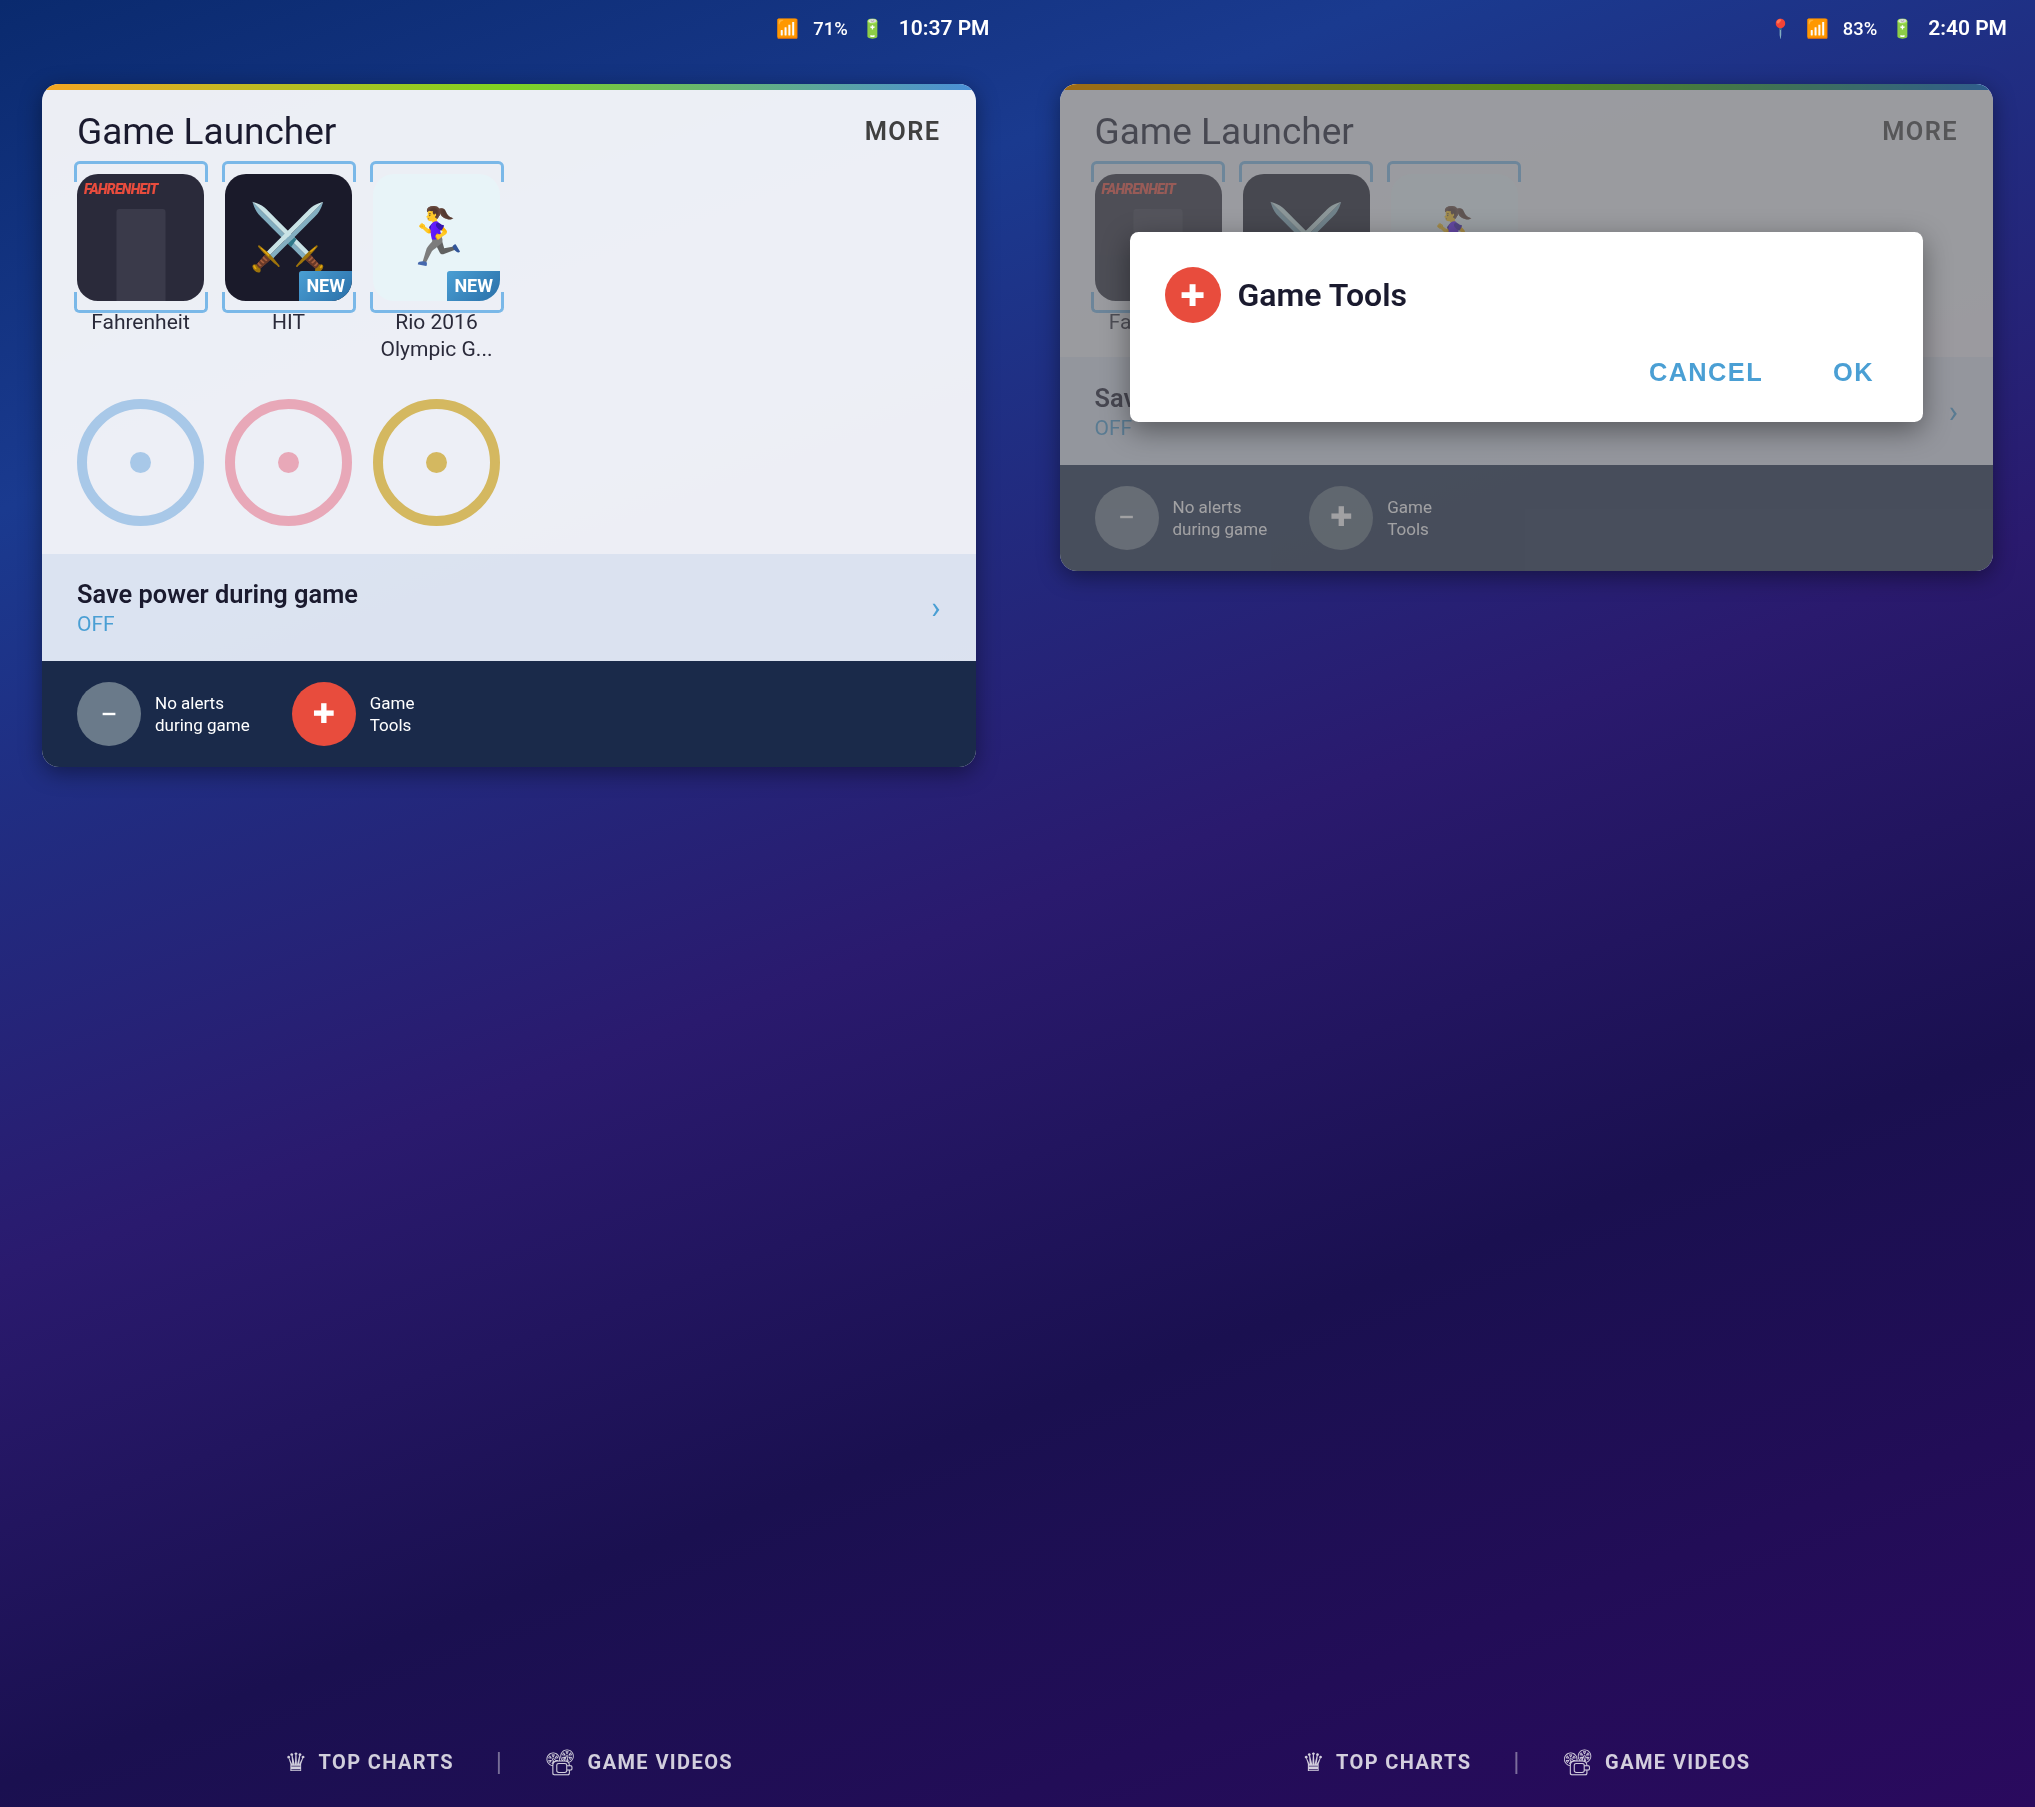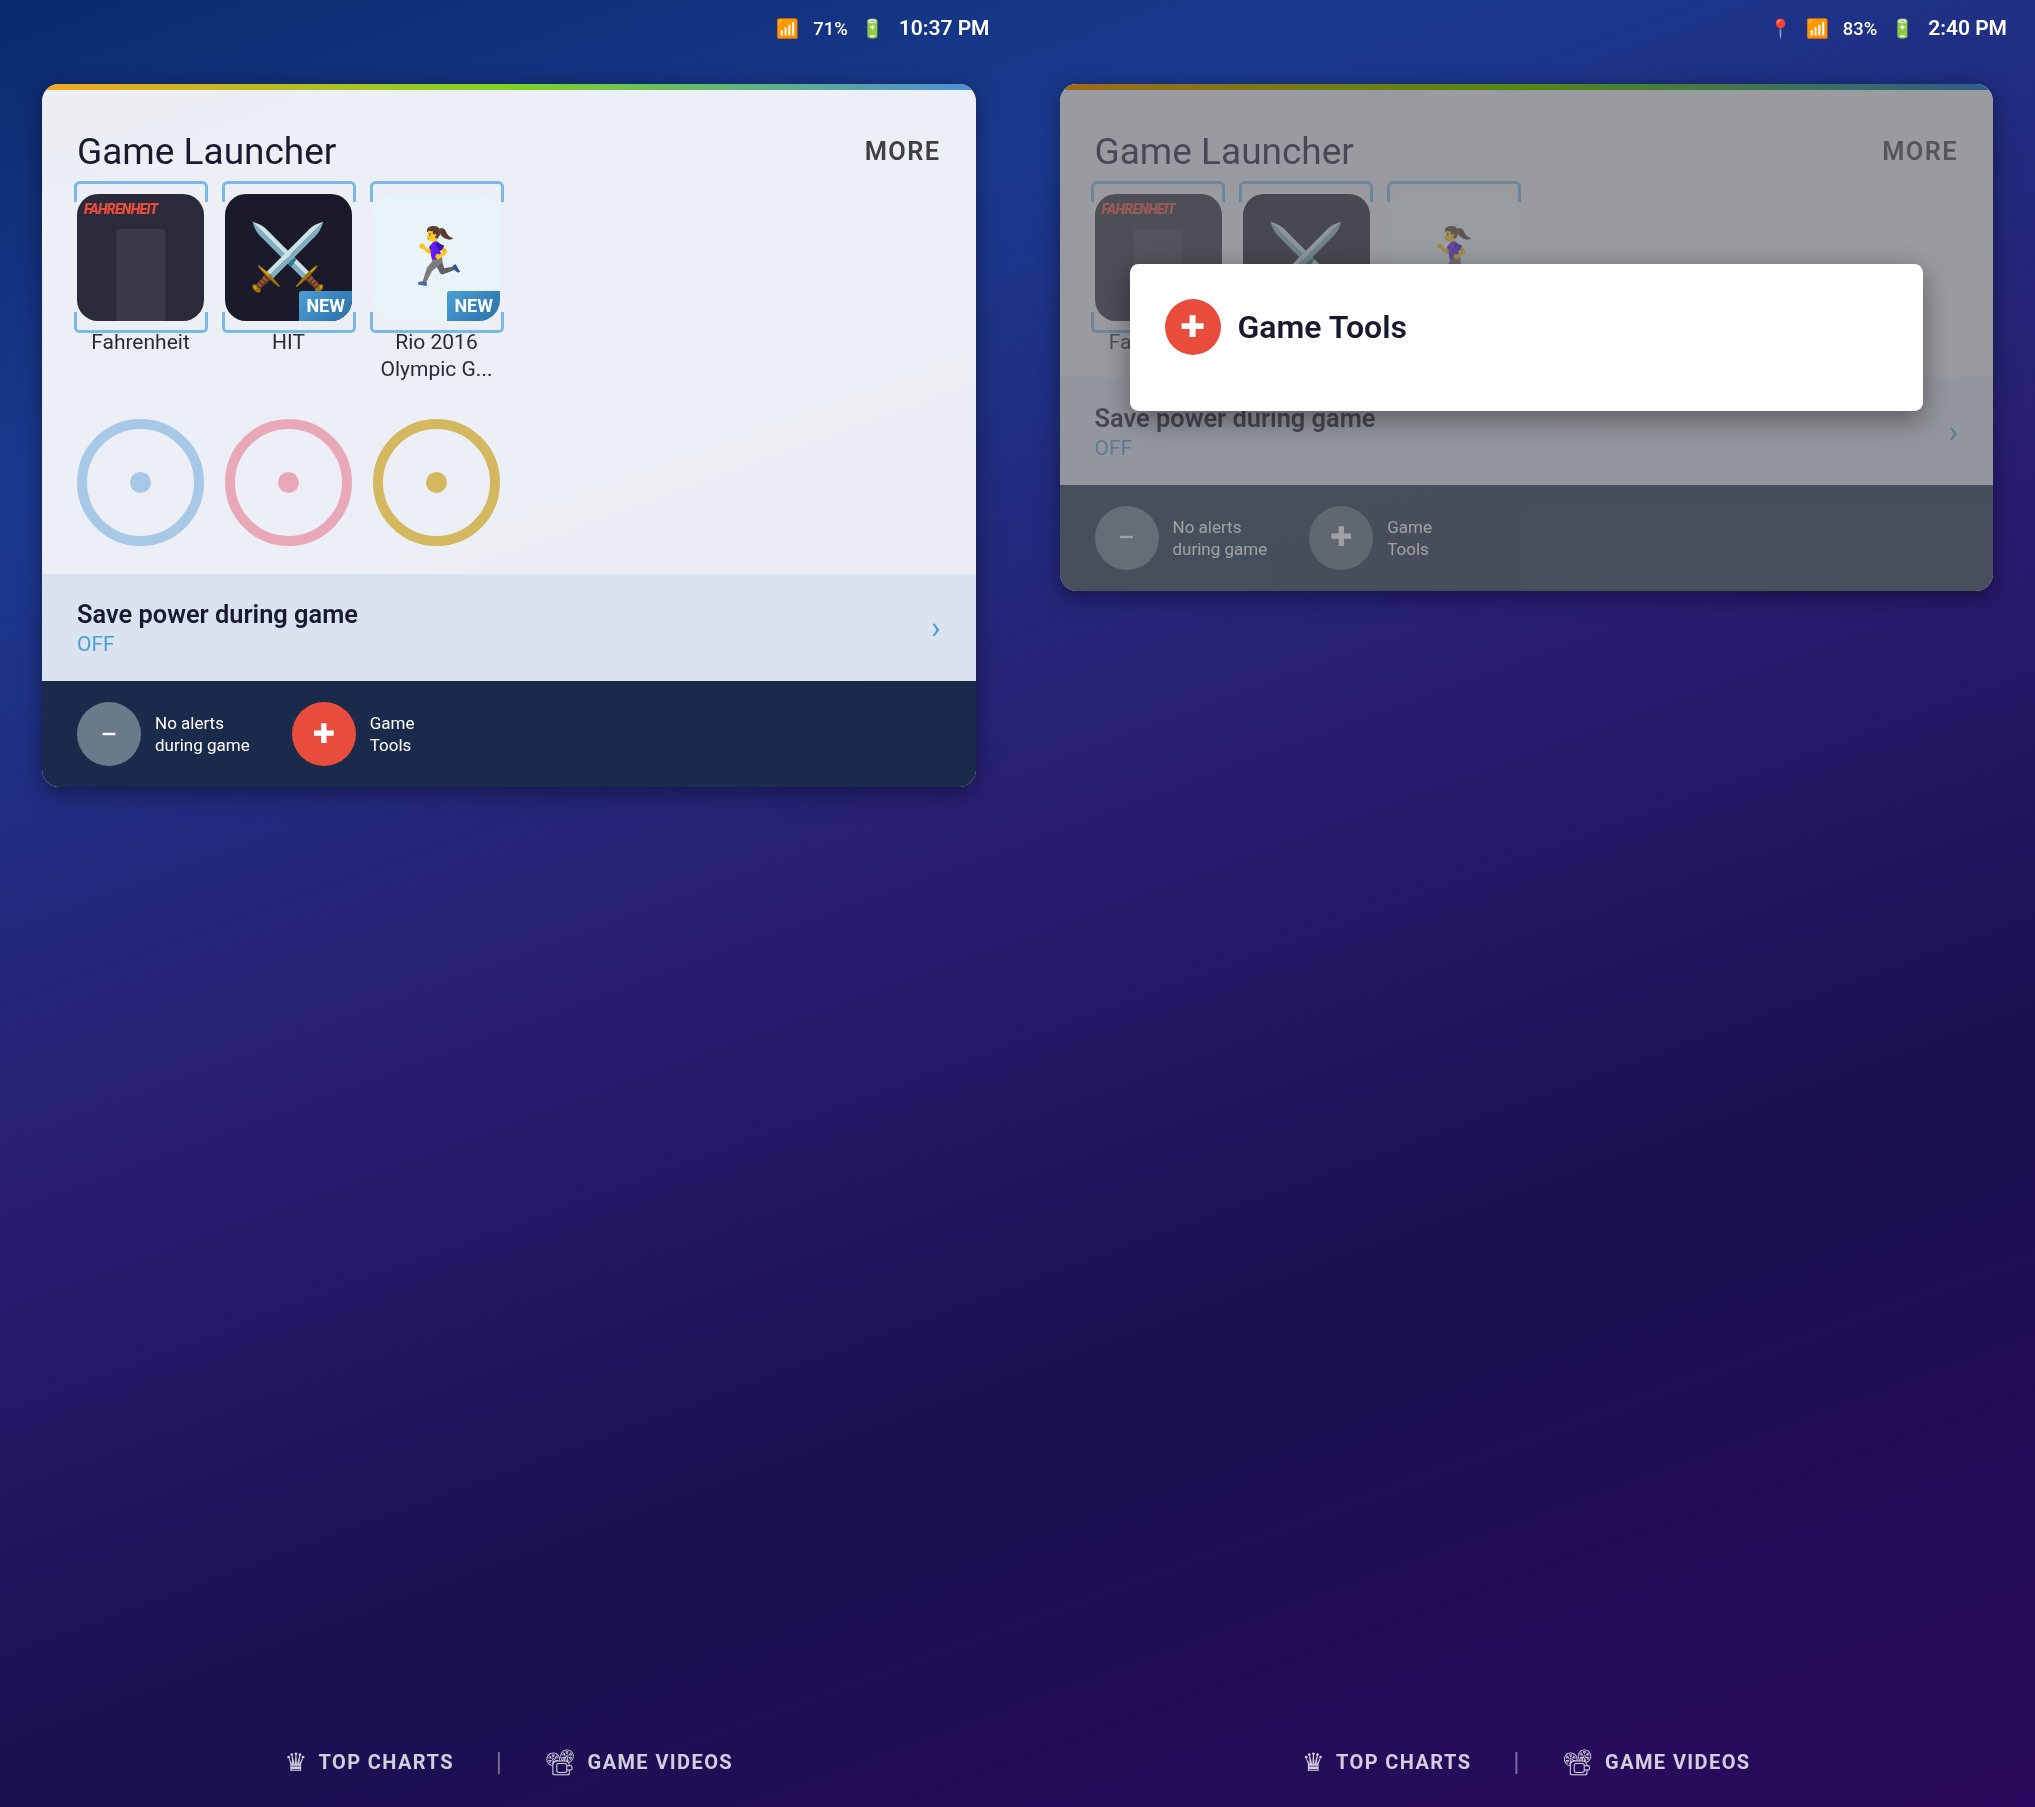--- a/index.html
+++ b/index.html
@@ -79,21 +79,21 @@
     .card-top-bar {
       height: 5.6px;
       background: linear-gradient(90deg, #f5a623 0%, #7ed321 50%, #4a90d9 100%);
     }
 
     
     .card-header {
       display: flex;
       justify-content: space-between;
       align-items: center;
-      padding: 40px 35px 21px 35px;
+      padding: 20px 35px 21px 35px;
     }
     .card-title {
       font-size: 37px;
       font-weight: 400;
       color: #1a1a2e;
     }
     .card-more {
       font-size: 25.4px;
       font-weight: 600;
       color: #404040;
@@ -577,20 +577,24 @@
           </div>
         </div>
 
         <div class="dialog-overlay">
           <div class="dialog-box">
             <div class="dialog-header">
               <div class="dialog-icon-circle">
                 <span>✚</span>
               </div>
               <span class="dialog-title">Game Tools</span>
+            </div>
+            <div class="dialog-actions">
+              <button class="dialog-btn">CANCEL</button>
+              <button class="dialog-btn">OK</button>
             </div>
           </div>
         </div>
 
         <div class="dimmed">
           <div class="save-power-section">
             <div class="save-power-text">
               <div class="save-power-title">Save power during game</div>
               <div class="save-power-status">OFF</div>
             </div>

